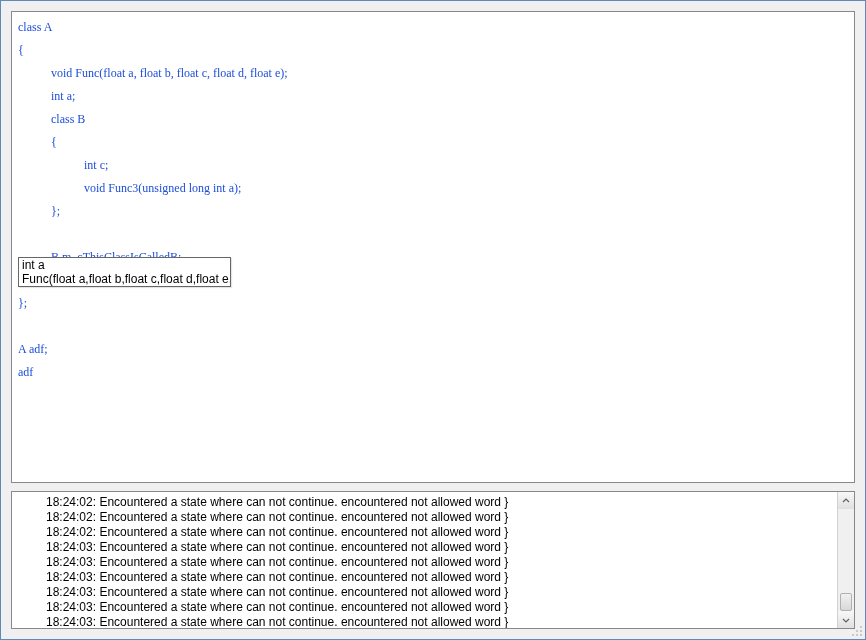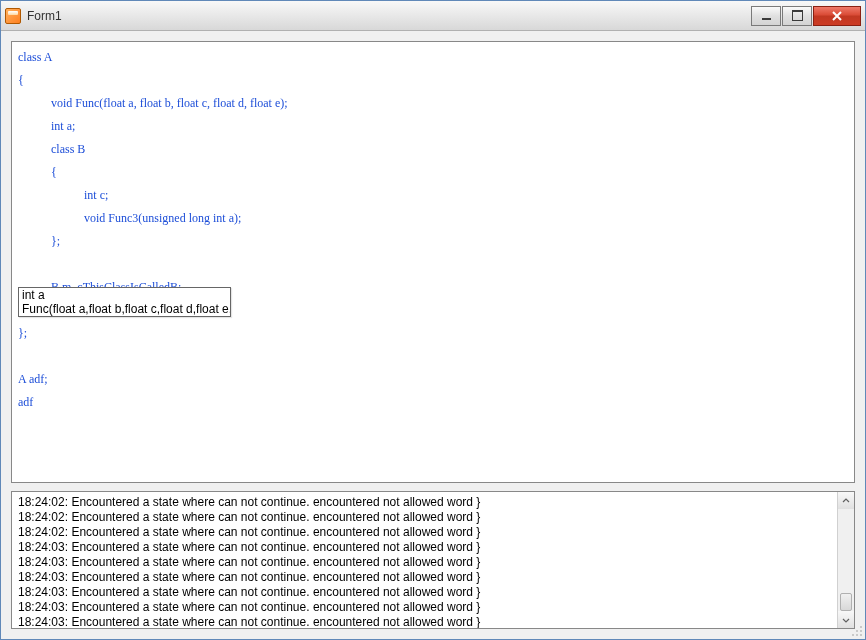--- a/index.html
+++ b/index.html
@@ -139,20 +139,21 @@
     }
     .log-content {
       padding: 3px 6px;
       font-family: "Microsoft Sans Serif", Tahoma, sans-serif;
       font-size: 12px;
       color: #000;
       line-height: 15px;
     }
     .log-row {
       white-space: nowrap;
+      margin-left: 28px;
     }
     .scrollbar-v {
       position: absolute;
       right: 0;
       top: 0;
       bottom: 0;
       width: 17px;
       background: #f0f0f0;
       border-left: 1px solid #d0d0d0;
       display: flex;
@@ -205,36 +206,20 @@
       bottom: 0;
       width: 16px;
       height: 16px;
     }
     .resize-grip svg { width: 16px; height: 16px; opacity: .5; }
   </style>
 </head>
 <body>
 
 <div class="window">
-  <div class="titlebar">
-    <div class="titlebar-left">
-      <div class="app-icon"></div>
-      <span class="titlebar-title">Form1</span>
-    </div>
-    <div class="titlebar-center"></div>
-    <div class="titlebar-right">
-      <div class="win-btn minimize"></div>
-      <div class="win-btn maximize"></div>
-      <div class="win-btn close">
-        <svg viewBox="0 0 12 12">
-          <path d="M2 2 L10 10 M10 2 L2 10" stroke="#fff" stroke-width="2" fill="none"></path>
-        </svg>
-      </div>
-    </div>
-  </div>
 
   <div class="client">
 
     <div class="panel editor">
       <div class="editor-content" id="editor-content">class A
 {
            void Func(float a, float b, float c, float d, float e);
            int a;
            class B
            {

